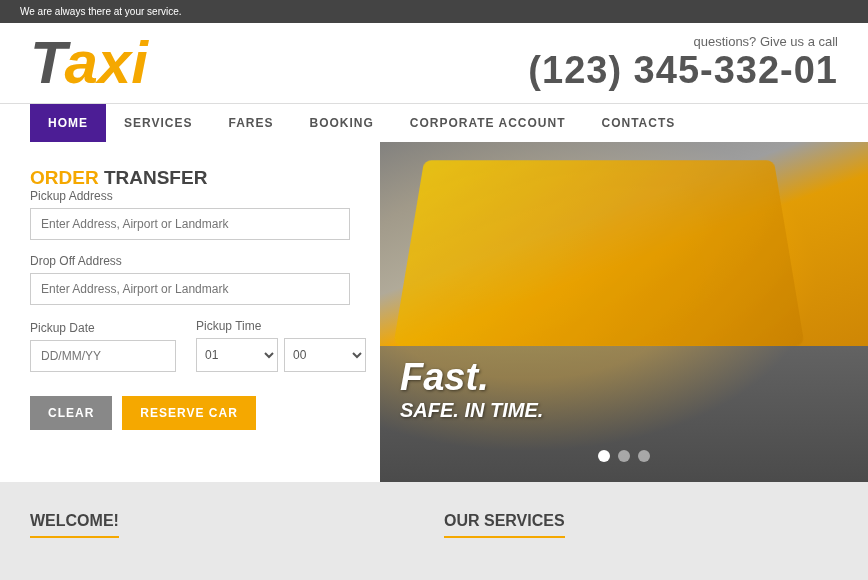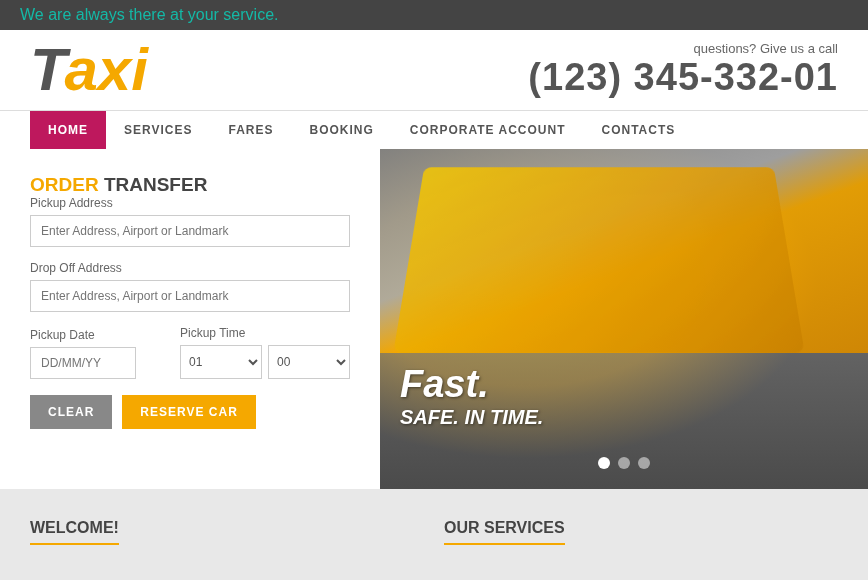--- a/index.html
+++ b/index.html
@@ -1,22 +1,22 @@
 <!DOCTYPE html>
 <html><head>
   <meta charset="utf-8">
   <style>
     * { margin: 0; padding: 0; box-sizing: border-box; }
     body { font-family: Arial, sans-serif; background: #e8e8e8; width: 868px; }
 
     
     .top-bar {
       background: #444;
-      color: #14b8a6;
-      font-size: 16px;
+      color: #ffffff;
+      font-size: 10px;
       padding: 6px 20px;
     }
 
     
     .header {
       background: #fff;
       display: flex;
       align-items: center;
       justify-content: space-between;
       padding: 10px 30px;
@@ -43,21 +43,21 @@
       display: block;
       padding: 12px 18px;
       text-decoration: none;
       font-size: 12px;
       font-weight: bold;
       letter-spacing: 1px;
       color: #555;
       text-transform: uppercase;
     }
     nav a.active {
-      background: #be185d;
+      background: #4c1d95;
       color: #fff;
     }
 
     
     .main-content {
       display: flex;
       background: #f5f5f5;
       min-height: 340px;
     }
 
@@ -81,24 +81,24 @@
     .form-label { font-size: 12px; color: #666; margin-bottom: 5px; display: block; }
     .form-input {
       width: 100%;
       padding: 8px 10px;
       border: 1px solid #ccc;
       font-size: 12px;
       color: #999;
       outline: none;
     }
     .form-row { display: flex; gap: 20px; align-items: flex-end; margin-bottom: 16px; }
-    .form-row .form-group { flex: 1; margin-bottom: 0; }
+    .form-row .form-group { flex: 1; margin-bottom: 8px; }
 
     .form-input-date {
-      width: 106px;
+      width: 146px;
       padding: 8px 10px;
       border: 1px solid #ccc;
       font-size: 12px;
       color: #999;
       outline: none;
     }
 
     .time-select {
       padding: 8px 4px;
       border: 1px solid #ccc;

